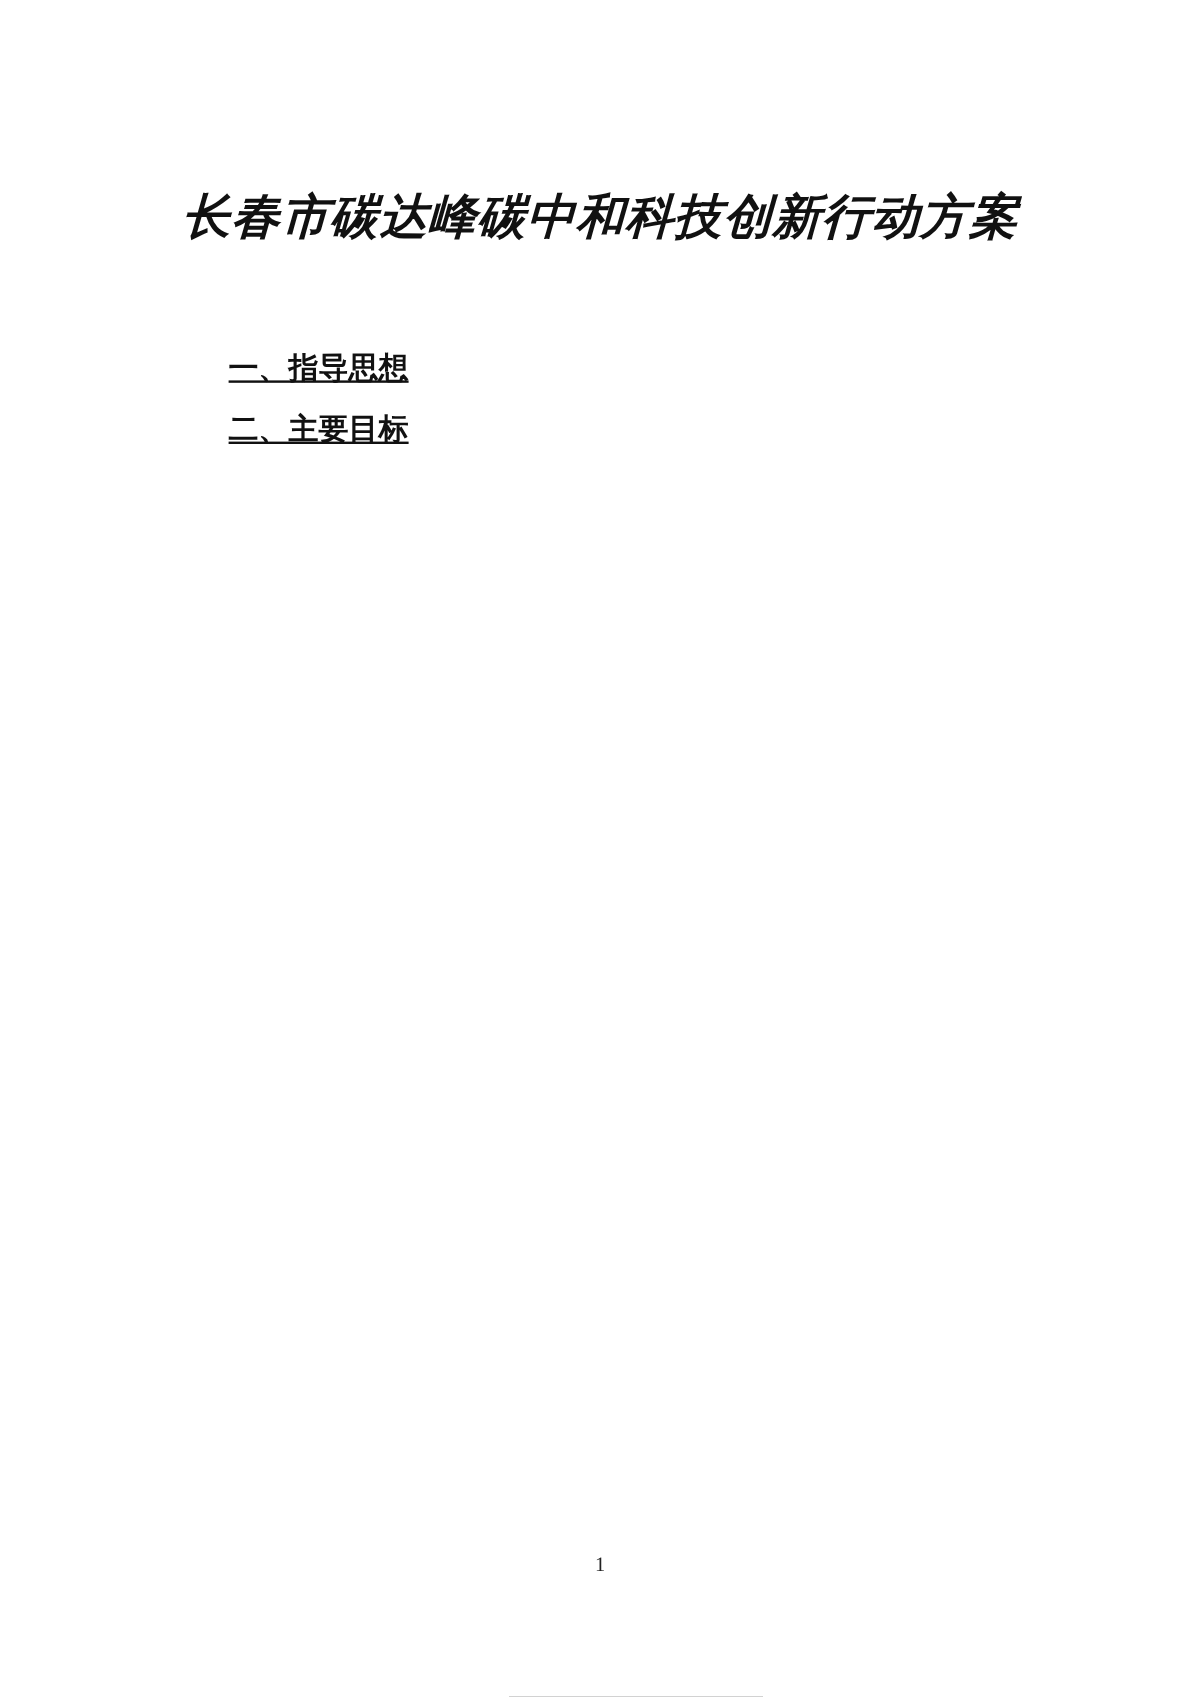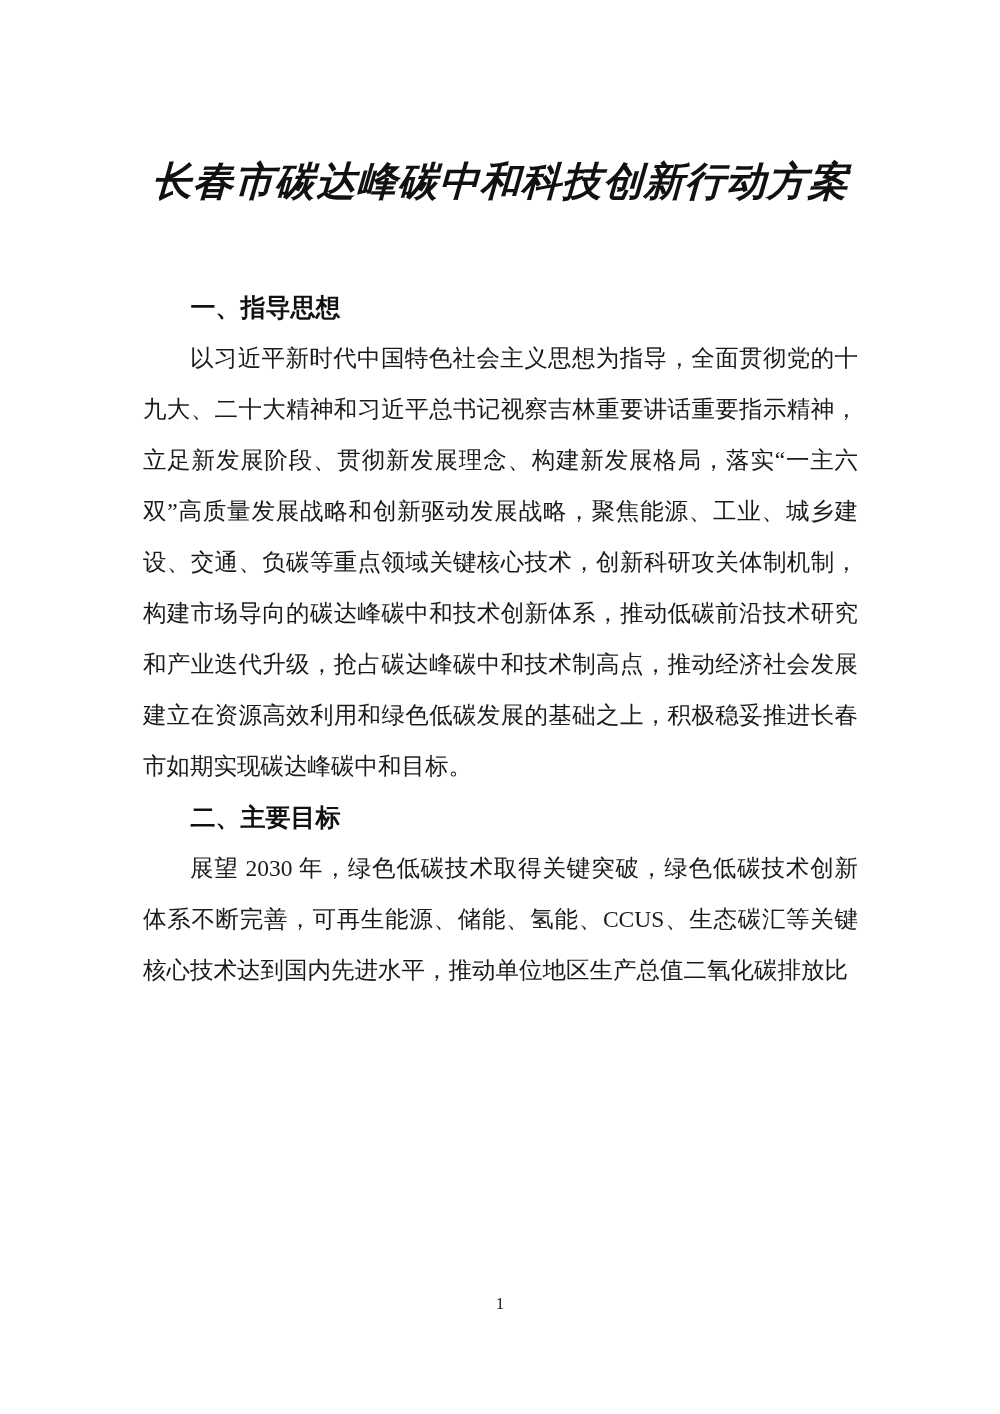--- a/index.html
+++ b/index.html
@@ -37,20 +37,21 @@
     white-space: nowrap;
   }
   .section-heading {
     margin: 0;
     font-size: 25px;
     line-height: 51px;
     font-weight: bold;
     text-indent: 1.9em;
     color: #111111;
     font-family: "Liberation Sans", "DejaVu Sans", sans-serif;
+    text-decoration: underline;
   }
   .para {
     margin: 0;
     font-size: 23.5px;
     line-height: 51px;
     text-align: justify;
     text-indent: 2em;
     color: #1a1a1a;
     word-break: break-all;
   }
@@ -67,22 +68,20 @@
 </style>
 </head>
 <body>
 
 <div class="page">
   <div class="content">
     <h1 class="doc-title">长春市碳达峰碳中和科技创新行动方案</h1>
 
     <h2 class="section-heading">一、指导思想</h2>
 
-    <p class="para">以习近平新时代中国特色社会主义思想为指导，全面贯彻党的十九大、二十大精神和习近平总书记视察吉林重要讲话重要指示精神，立足新发展阶段、贯彻新发展理念、构建新发展格局，落实“一主六双”高质量发展战略和创新驱动发展战略，聚焦能源、工业、城乡建设、交通、负碳等重点领域关键核心技术，创新科研攻关体制机制，构建市场导向的碳达峰碳中和技术创新体系，推动低碳前沿技术研究和产业迭代升级，抢占碳达峰碳中和技术制高点，推动经济社会发展建立在资源高效利用和绿色低碳发展的基础之上，积极稳妥推进长春市如期实现碳达峰碳中和目标。</p>
 
     <h2 class="section-heading">二、主要目标</h2>
 
 
-    <p class="para">展望 2030 年，绿色低碳技术取得关键突破，绿色低碳技术创新体系不断完善，可再生能源、储能、氢能、CCUS、生态碳汇等关键核心技术达到国内先进水平，推动单位地区生产总值二氧化碳排放比</p>
   </div>
 
   <div class="page-number">1</div>
 </div>
 
 </body></html>

